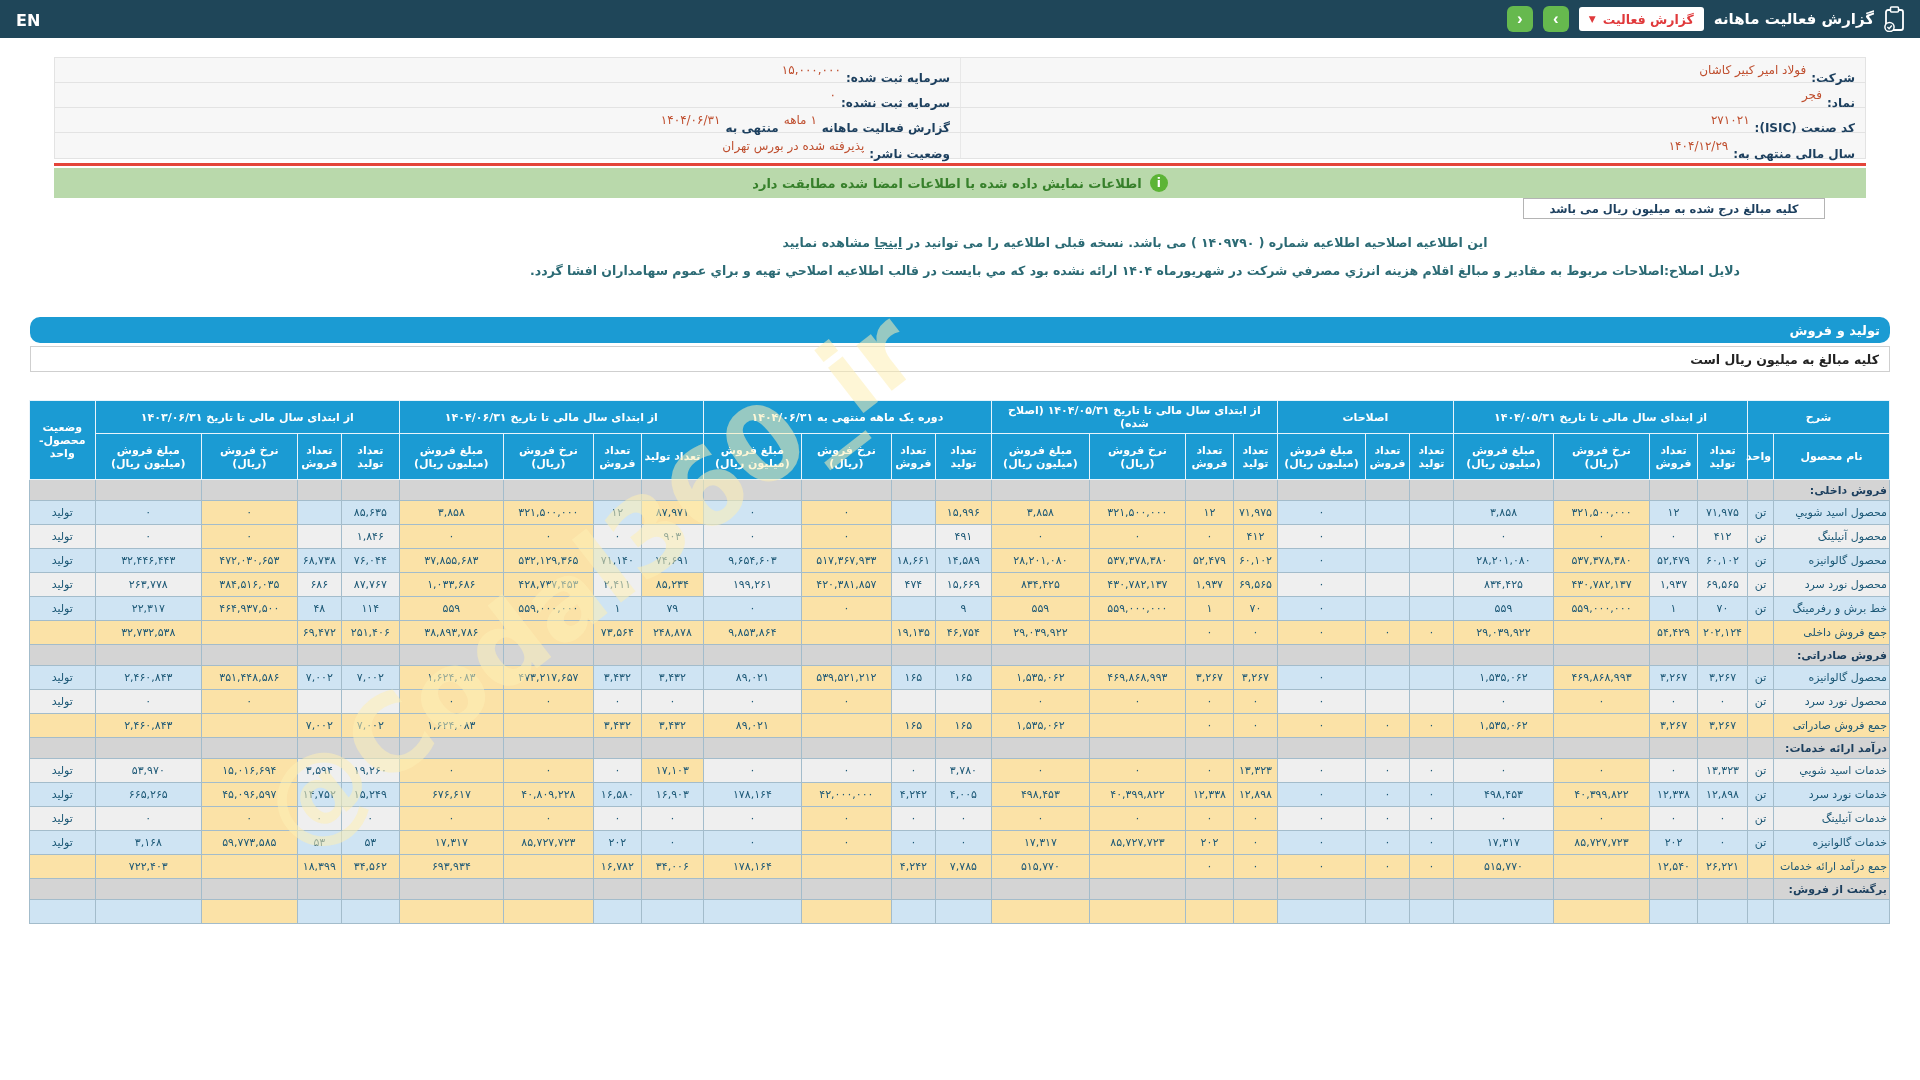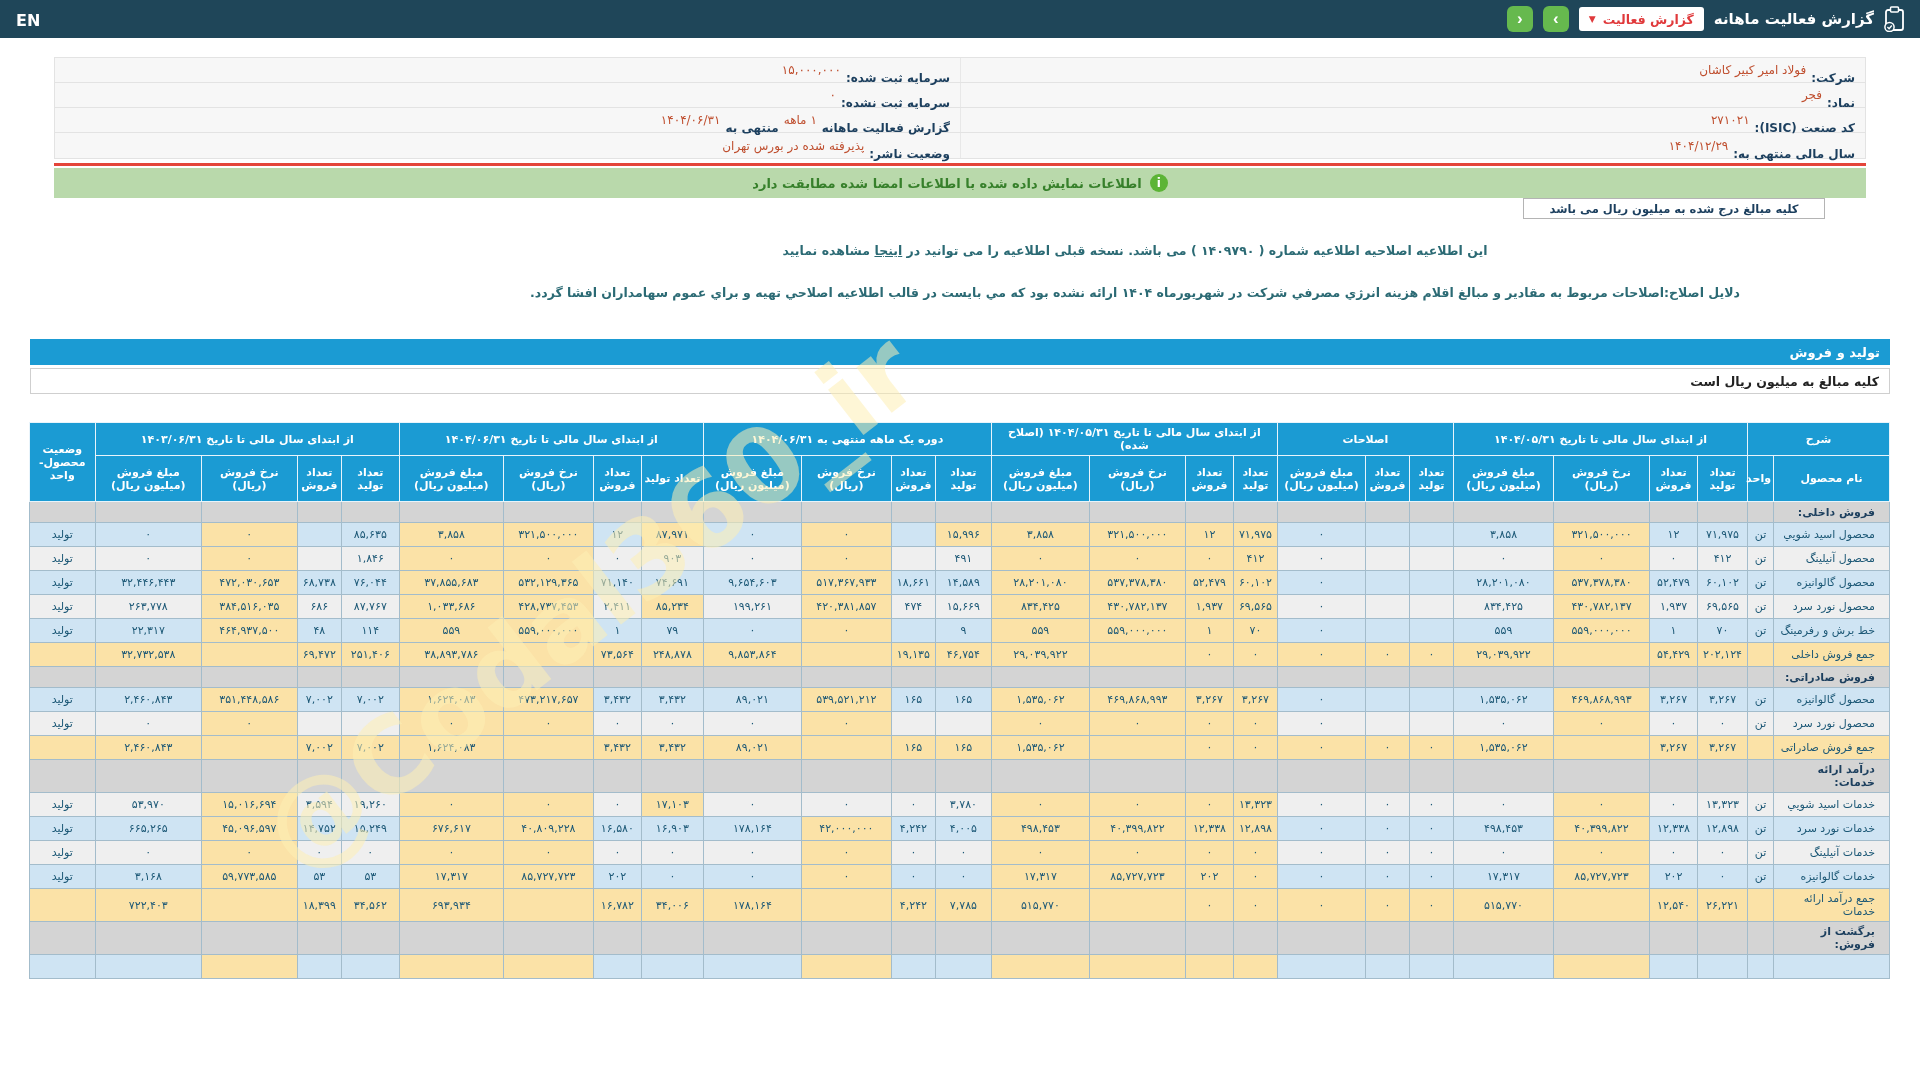--- a/index.html
+++ b/index.html
@@ -31,40 +31,40 @@
   .banner { width:1812px; height:30px; margin:2px auto 0 auto; background:#b9d9ab;
     display:flex; align-items:center; justify-content:center; gap:8px; }
   .banner-text { color:#37802b; font-weight:bold; font-size:13px; }
   .info-i { width:18px; height:18px; border-radius:50%; background:#5cb436; color:#fff;
     font-size:12px; font-weight:bold; text-align:center; line-height:18px; }
   
   .unit-box { width:302px; height:21px; margin:0 0 0 0; position:relative; right:95px;
     background:#fff; border:1px solid #b4b4b4; font-size:11.5px; font-weight:bold; color:#1c3f5e;
     display:flex; align-items:center; justify-content:center; }
   .amend-wrap { width:1410px; position:relative; right:80px; text-align:center; }
-  .amend-1 { margin-top:24px; font-size:12.5px; font-weight:bold; color:#2b6a74; }
+  .amend-1 { margin-top:16px; font-size:12.5px; font-weight:bold; color:#2b6a74; }
   .amend-1 a { color:#2b6a74; text-decoration:underline; cursor:pointer; }
-  .amend-2 { margin-top:27px; font-size:12.5px; font-weight:bold; color:#2b6a74; }
+  .amend-2 { margin-top:13px; font-size:12.5px; font-weight:bold; color:#2b6a74; }
   
   .band { width:1860px; height:26px; margin:39px auto 0 auto; background:#1b9bd3;
-    display:flex; align-items:center; padding:0 10px; }
+    display:flex; align-items:center; padding:0 10px;border-radius:10px; }
   .band span { color:#fff; font-weight:bold; font-size:13px; }
   .unit-row { width:1860px; height:26px; margin:3px auto 0 auto; border:1px solid #cfcfcf;
     display:flex; align-items:center; padding:0 10px; }
   .unit-row span { color:#222; font-weight:bold; font-size:12.5px; }
   
   .tbl-wrap { position:relative; width:1860px; margin:28px auto 0 auto; }
   table.ptable { width:1860px; border-collapse:collapse; table-layout:fixed; }
   .ptable th { background:#1b9bd3; color:#fff; font-size:11px; font-weight:bold;
     border:1px solid #e8f4fb; padding:3px 2px; text-align:center; }
   .ptable thead tr:first-child th { height:32px; }
   .ptable thead tr:last-child th { height:46px; }
   .ptable td { border:1px solid #a3bccb; font-size:11px; color:#1c5876; padding:3px 4px;
     text-align:center; overflow:hidden; }
-  .ptable td.name-cell { text-align:right; font-weight:normal; padding-right:14px; }
+  .ptable td.name-cell { text-align:right; font-weight:normal; padding-right:2px; }
   tr.sec td { background:#d4d4d4; height:21px; }
   tr.sec td.name-cell { color:#1c3f5e; font-weight:bold; }
   tr.data td { height:24px; }
   tr.data.blue td { background:#cfe4f3; }
   tr.data.gray td { background:#efefef; }
   tr.data.sum  td { background:#fbe2a7; }
   tr.data td.hl { background:#fbe2a7; }
   .watermark { position:absolute; top:120px; left:110px; width:900px; pointer-events:none;
     font-size:105px; font-weight:bold; color:rgba(253,238,180,0.55);
     transform:rotate(-38deg); transform-origin:center; text-align:center; z-index:5;

